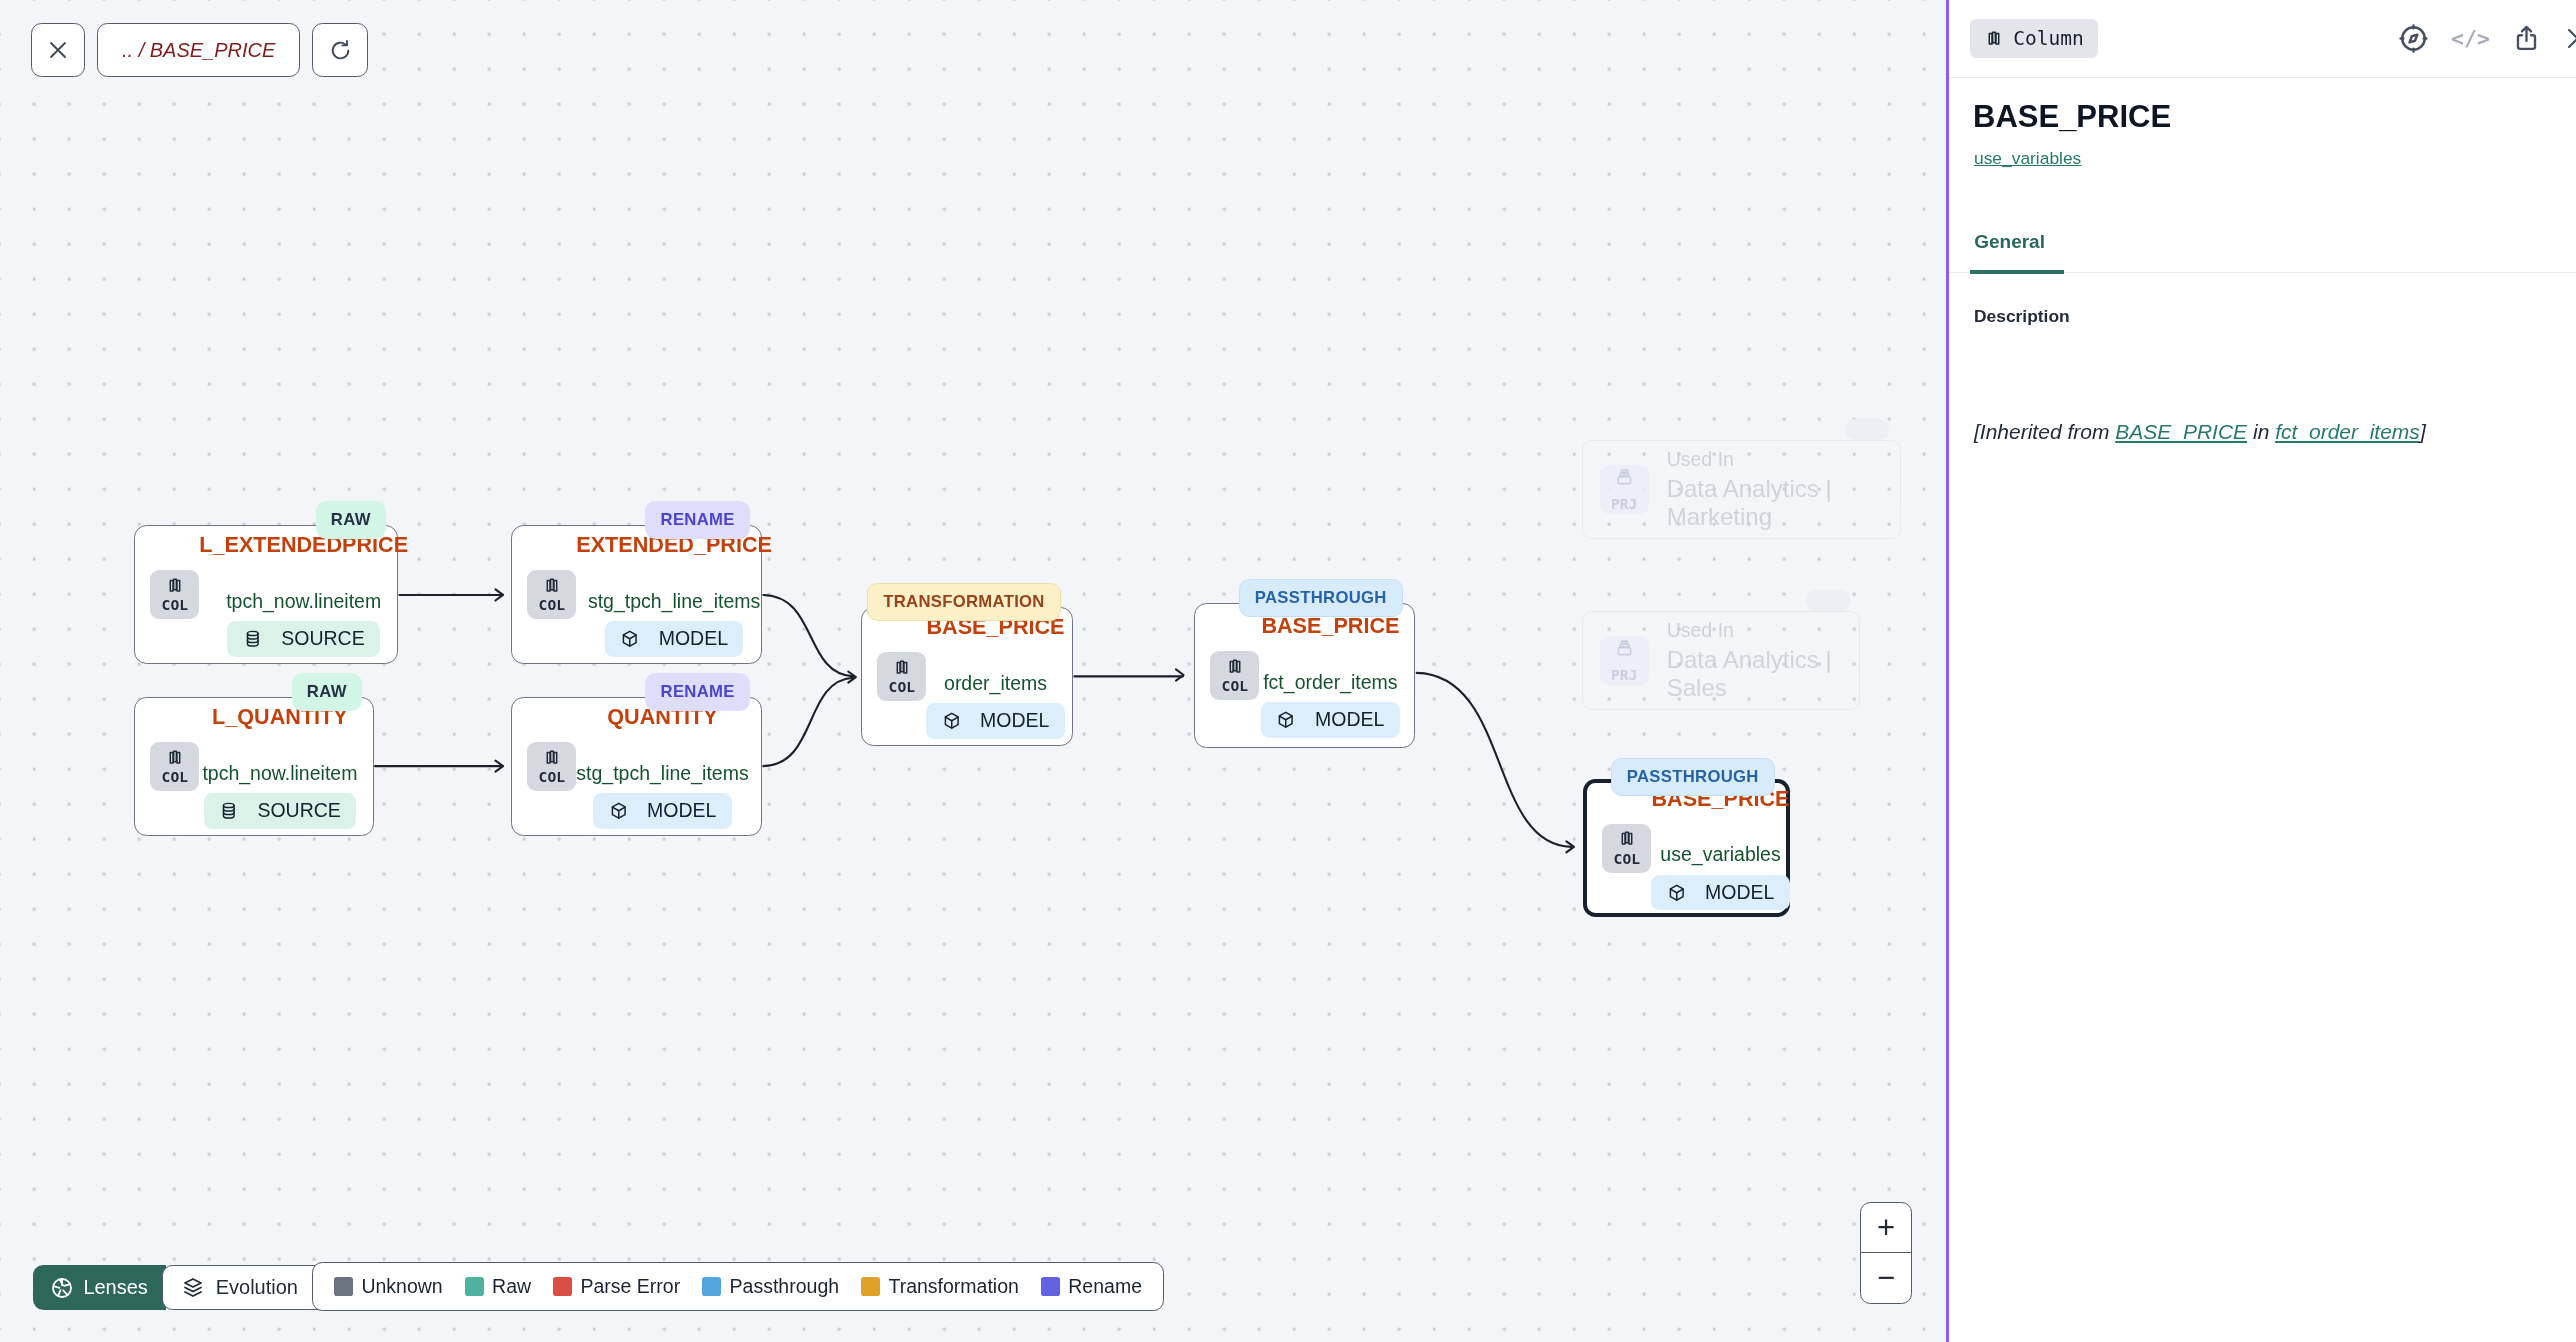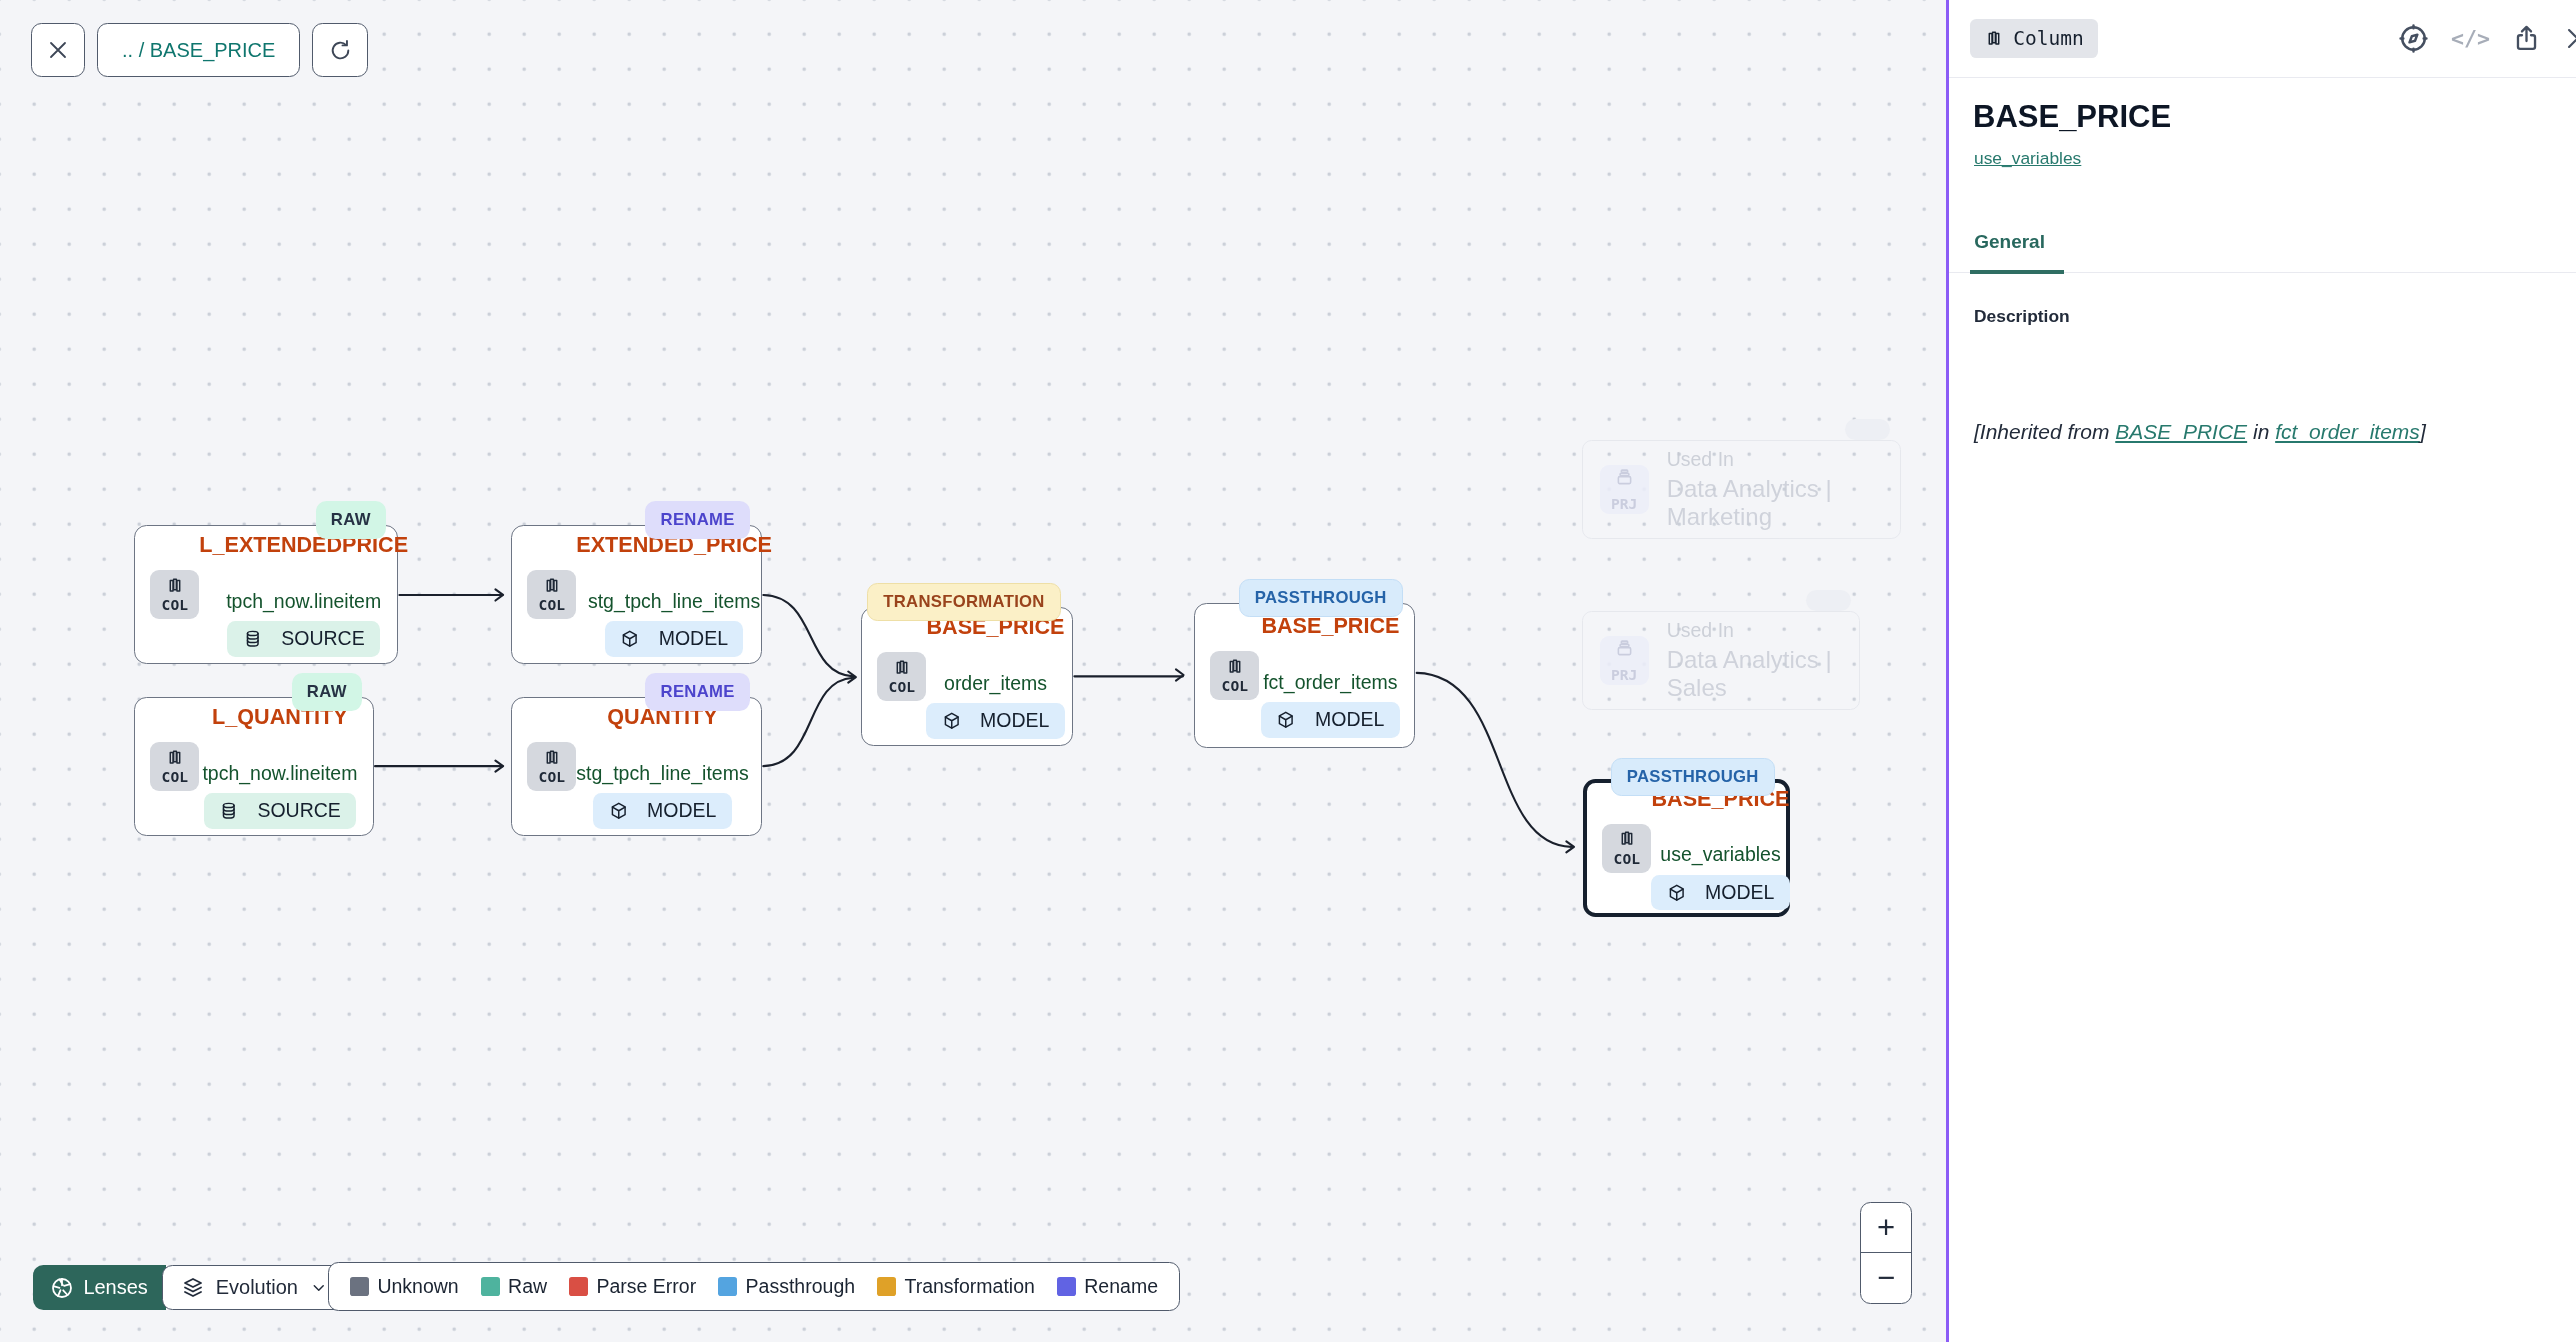--- a/index.html
+++ b/index.html
@@ -10,21 +10,21 @@
   .canvas { position:absolute; inset:0;
     background-image:radial-gradient(circle, #cbd0d9 1.7px, transparent 2.1px);
     background-size:35px 35px; background-position:16.7px 16.7px; }
   .edges { position:absolute; inset:0; z-index:1; pointer-events:none; }
 
   
   .tl-toolbar { position:absolute; left:31px; top:23px; display:flex; gap:12px; z-index:5; }
   .tool-btn { height:54px; background:#fff; border:1.7px solid #505a6b; border-radius:10.4px;
     display:flex; align-items:center; justify-content:center; color:#3d4656; cursor:pointer; }
   .tool-btn.square { width:54px; }
-  .crumb { padding:0 24px; font-size:20px; color:#0f766e; }
+  .crumb { padding:0 24px; font-size:20px; color:#7f1d1d;font-style:italic; }
 
   
   .card { position:absolute; z-index:2; background:#fff; border:1.7px solid #6d7584;
     border-radius:12.5px; display:flex; align-items:center; padding:0 12.5px 0 15.3px; }
   .card.sel { border:4.2px solid #16202e; }
   .kindbox { width:49px; height:49px; background:#d5d8de; border-radius:9px; flex:0 0 auto;
     display:flex; flex-direction:column; align-items:center; justify-content:center; gap:0.7px; color:#1f2937; }
   .kindbox .kind-label { font-family:"DejaVu Sans Mono", monospace; font-size:14.6px; font-weight:700; }
   .card-body { flex:1; display:flex; flex-direction:column; align-items:center; gap:8.4px; }
   .card-title { font-size:21.6px; font-weight:700; color:#c2410c; }
@@ -51,21 +51,21 @@
   .ghost .gproj { font-size:24px; color:#c9cdd6; }
   .ghost-pill { position:absolute; width:45px; height:21px; border-radius:10.4px; background:#edeff4; z-index:1; }
 
   
   .lens-bar { position:absolute; left:33px; top:1265px; display:flex; z-index:5; }
   .lens-btn { height:45px; background:#2d665b; color:#fff; border-radius:10.4px 0 0 10.4px;
     display:flex; align-items:center; gap:9.7px; padding:0 18px 0 16.7px; font-size:20px; cursor:pointer; }
   .lens-select { height:45px; background:#fff; border:1.7px solid #505a6b; border-radius:10.4px;
     margin-left:-4.2px; display:flex; align-items:center; gap:11px; padding:0 18px; font-size:20px;
     color:#222b3a; cursor:pointer; }
-  .legend-box { position:absolute; left:328px; top:1262px; height:49px; z-index:5;
+  .legend-box { position:absolute; left:312px; top:1262px; height:49px; z-index:5;
     background:#fff; border:1.7px solid #505a6b; border-radius:10.4px;
     display:flex; align-items:center; gap:22px; padding:0 21px; }
   .legend-item { display:flex; align-items:center; gap:8.4px; font-size:19.5px; color:#1b2432; }
   .swatch { width:19px; height:19px; border-radius:2.8px; }
 
   
   .zoom-ctl { position:absolute; left:1860px; top:1202px; width:52px; z-index:5;
     background:#fff; border:1.7px solid #505a6b; border-radius:10.4px; overflow:hidden; }
   .zoom-ctl .zbtn { height:50px; display:flex; align-items:center; justify-content:center;
     font-size:31px; color:#222b3a; cursor:pointer; }

